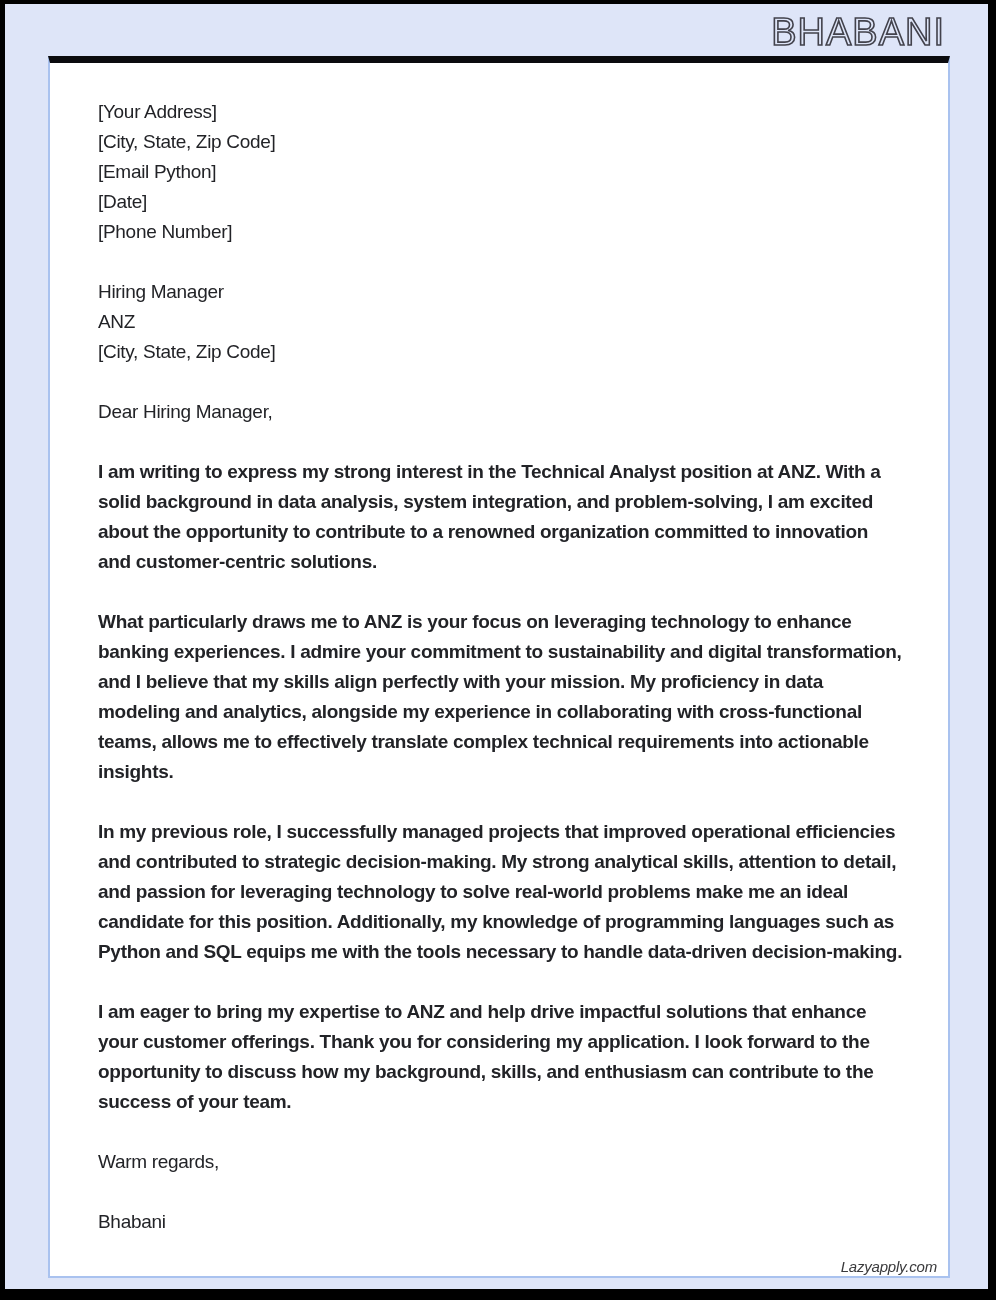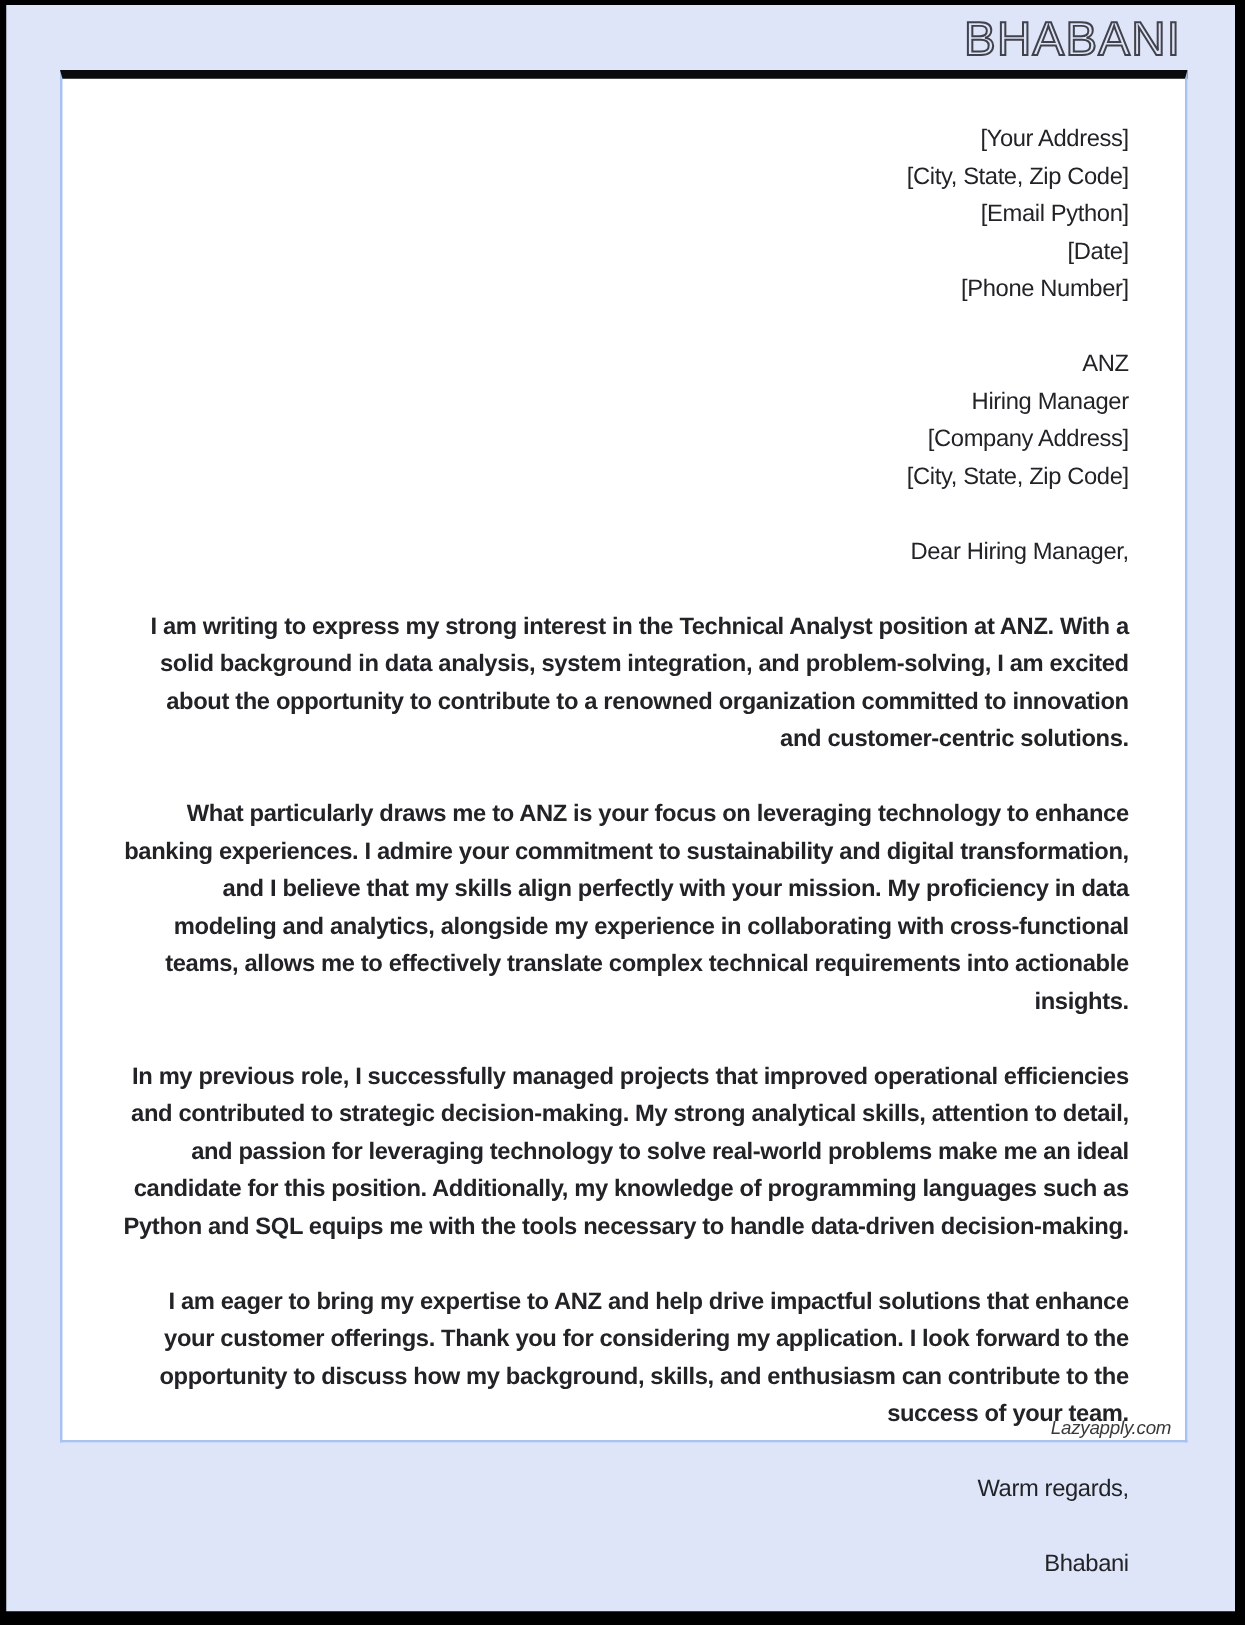--- a/index.html
+++ b/index.html
@@ -4,21 +4,21 @@
 <style>
   :root {
     --frame: #000000;
     --background: #dee5f8;
     --card_border: #a9c2ef;
     --card_top_bar: #0b0b0e;
     --text: #222327;
     --logo_stroke: #42424c;
     --watermark_color: #3a3a3c;
   }
-  * { margin: 0; padding: 0; box-sizing: border-box; text-align: right; }
+  * { margin: 0; padding: 0; box-sizing: border-box; }
   html, body { width: 996px; height: 1300px; }
   body {
     position: relative;
     background: var(--frame);
     font-family: "Liberation Sans", sans-serif;
     overflow: hidden;
   }
   .frame {
     position: absolute;
     left: 5px; top: 4px; right: 8px; bottom: 11px;
@@ -34,21 +34,21 @@
     color: var(--background);
     -webkit-text-stroke: 1.6px var(--logo_stroke);
     line-height: 44px;
     white-space: nowrap;
   }
   .card {
     position: absolute;
     left: 43px;
     top: 52px;
     width: 902px;
-    height: 1098px;
+    height: 1222px;
     background: #ffffff;
     border-top: 7px solid var(--card_top_bar);
     border-left: 2px solid var(--card_border);
     border-right: 2px solid var(--card_border);
     border-bottom: 2px solid var(--card_border);
   }
   .content {
     padding: 34px 45px 0 48px;
     font-size: 19px;
     letter-spacing: -0.3px;
@@ -79,23 +79,22 @@
 
       <div class="block">
           <div>[Your Address]</div>
           <div>[City, State, Zip Code]</div>
           <div>[Email Python]</div>
           <div>[Date]</div>
           <div>[Phone Number]</div>
         </div>
 
       <div class="block">
+          <div>Hiring Manager</div>
           <div>ANZ</div>
-          <div>Hiring Manager</div>
-          <div>[Company Address]</div>
           <div>[City, State, Zip Code]</div>
         </div>
 
       <p class="block">Dear Hiring Manager,</p>
 
       <div>
           <p class="para">I am writing to express my strong interest in the Technical Analyst position at ANZ. With a solid background in data analysis, system integration, and problem-solving, I am excited about the opportunity to contribute to a renowned organization committed to innovation and customer-centric solutions.</p>
           <p class="para">What particularly draws me to ANZ is your focus on leveraging technology to enhance banking experiences. I admire your commitment to sustainability and digital transformation, and I believe that my skills align perfectly with your mission. My proficiency in data modeling and analytics, alongside my experience in collaborating with cross-functional teams, allows me to effectively translate complex technical requirements into actionable insights.</p>
           <p class="para">In my previous role, I successfully managed projects that improved operational efficiencies and contributed to strategic decision-making. My strong analytical skills, attention to detail, and passion for leveraging technology to solve real-world problems make me an ideal candidate for this position. Additionally, my knowledge of programming languages such as Python and SQL equips me with the tools necessary to handle data-driven decision-making.</p>
           <p class="para">I am eager to bring my expertise to ANZ and help drive impactful solutions that enhance your customer offerings. Thank you for considering my application. I look forward to the opportunity to discuss how my background, skills, and enthusiasm can contribute to the success of your team.</p>

